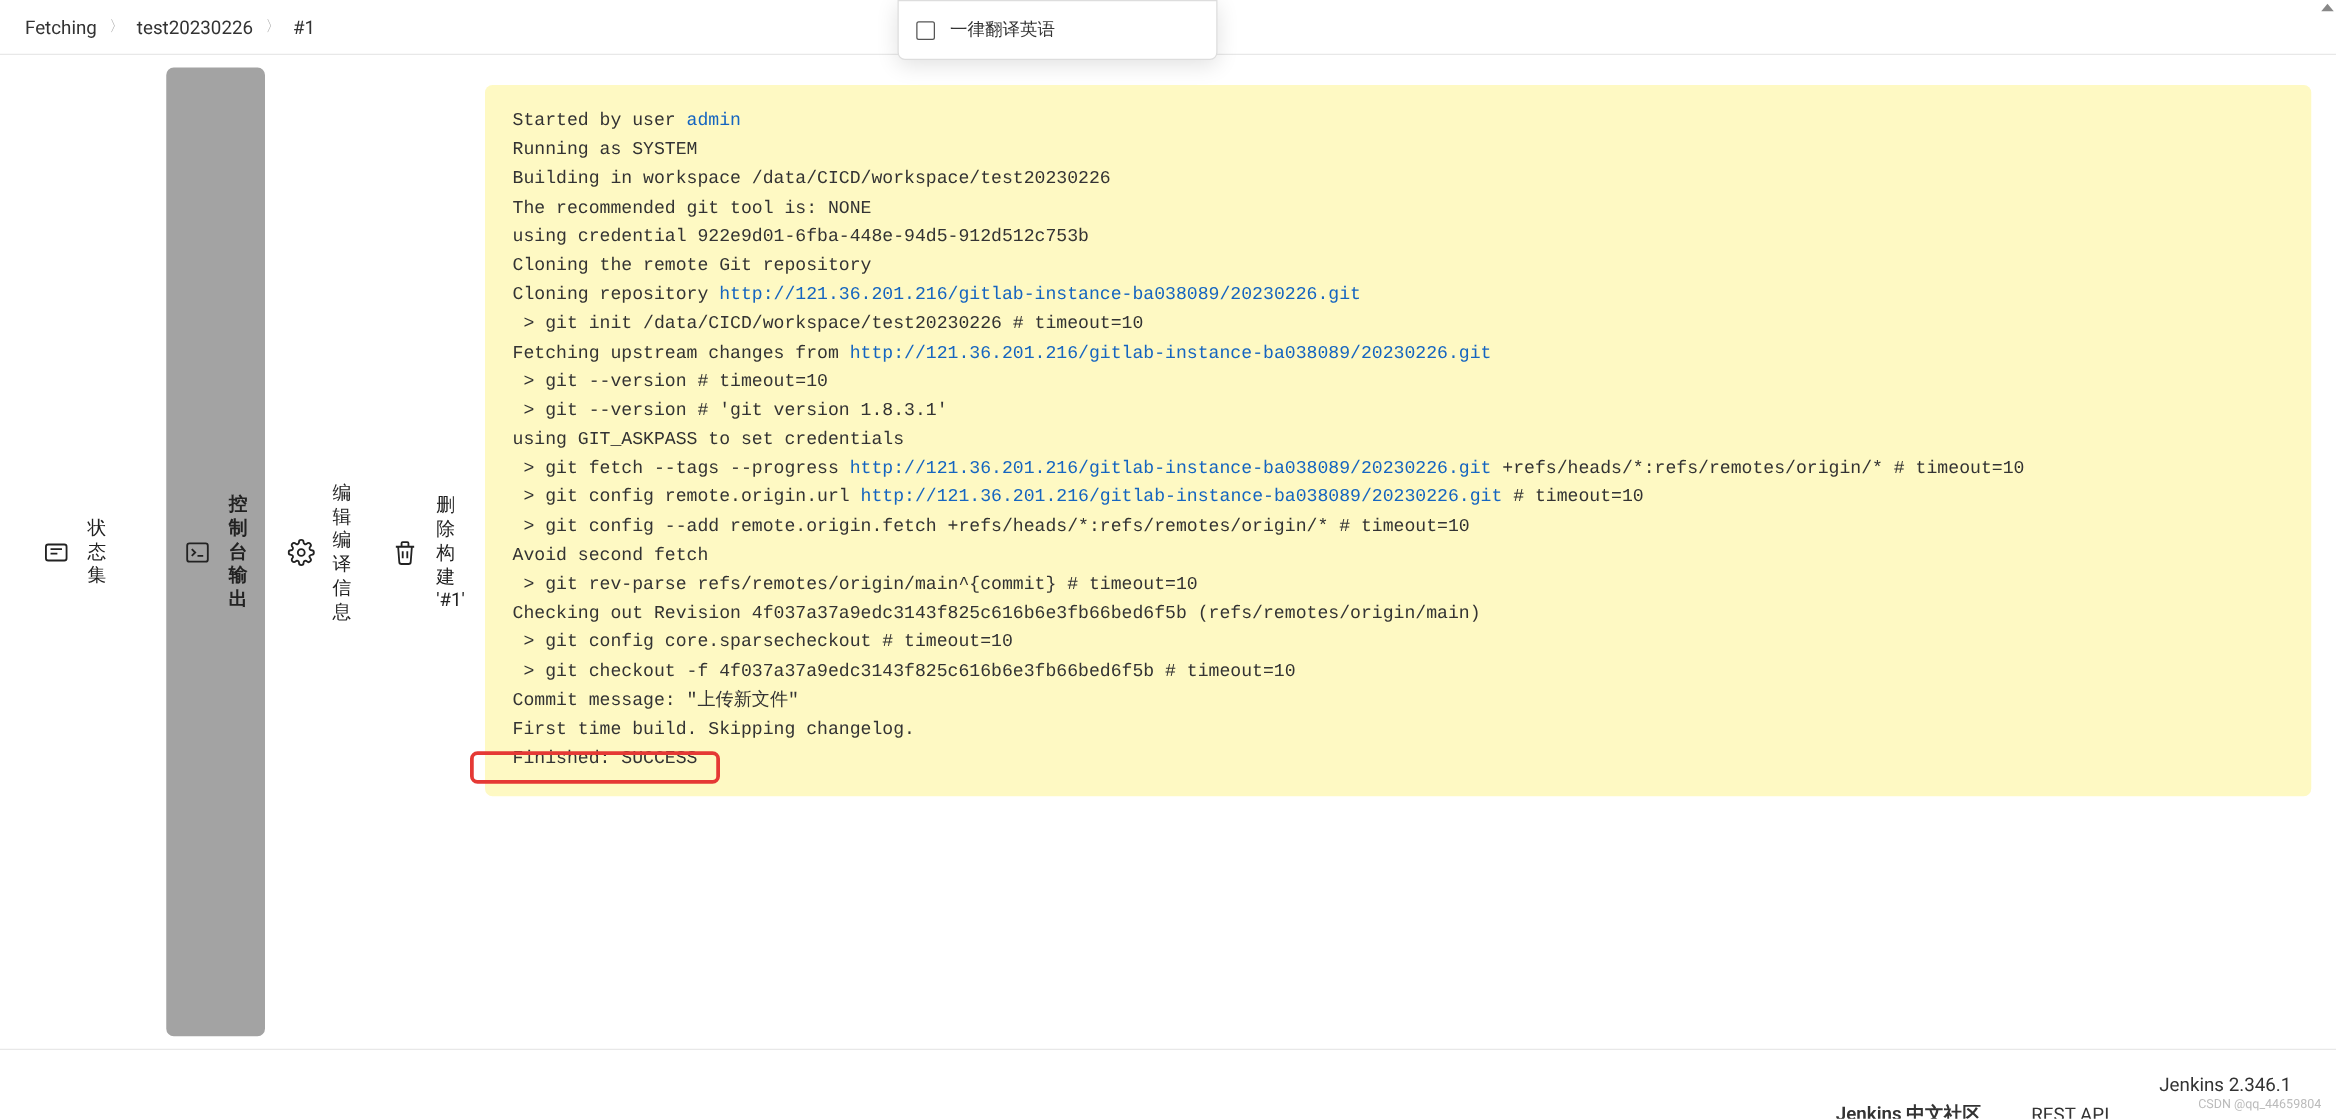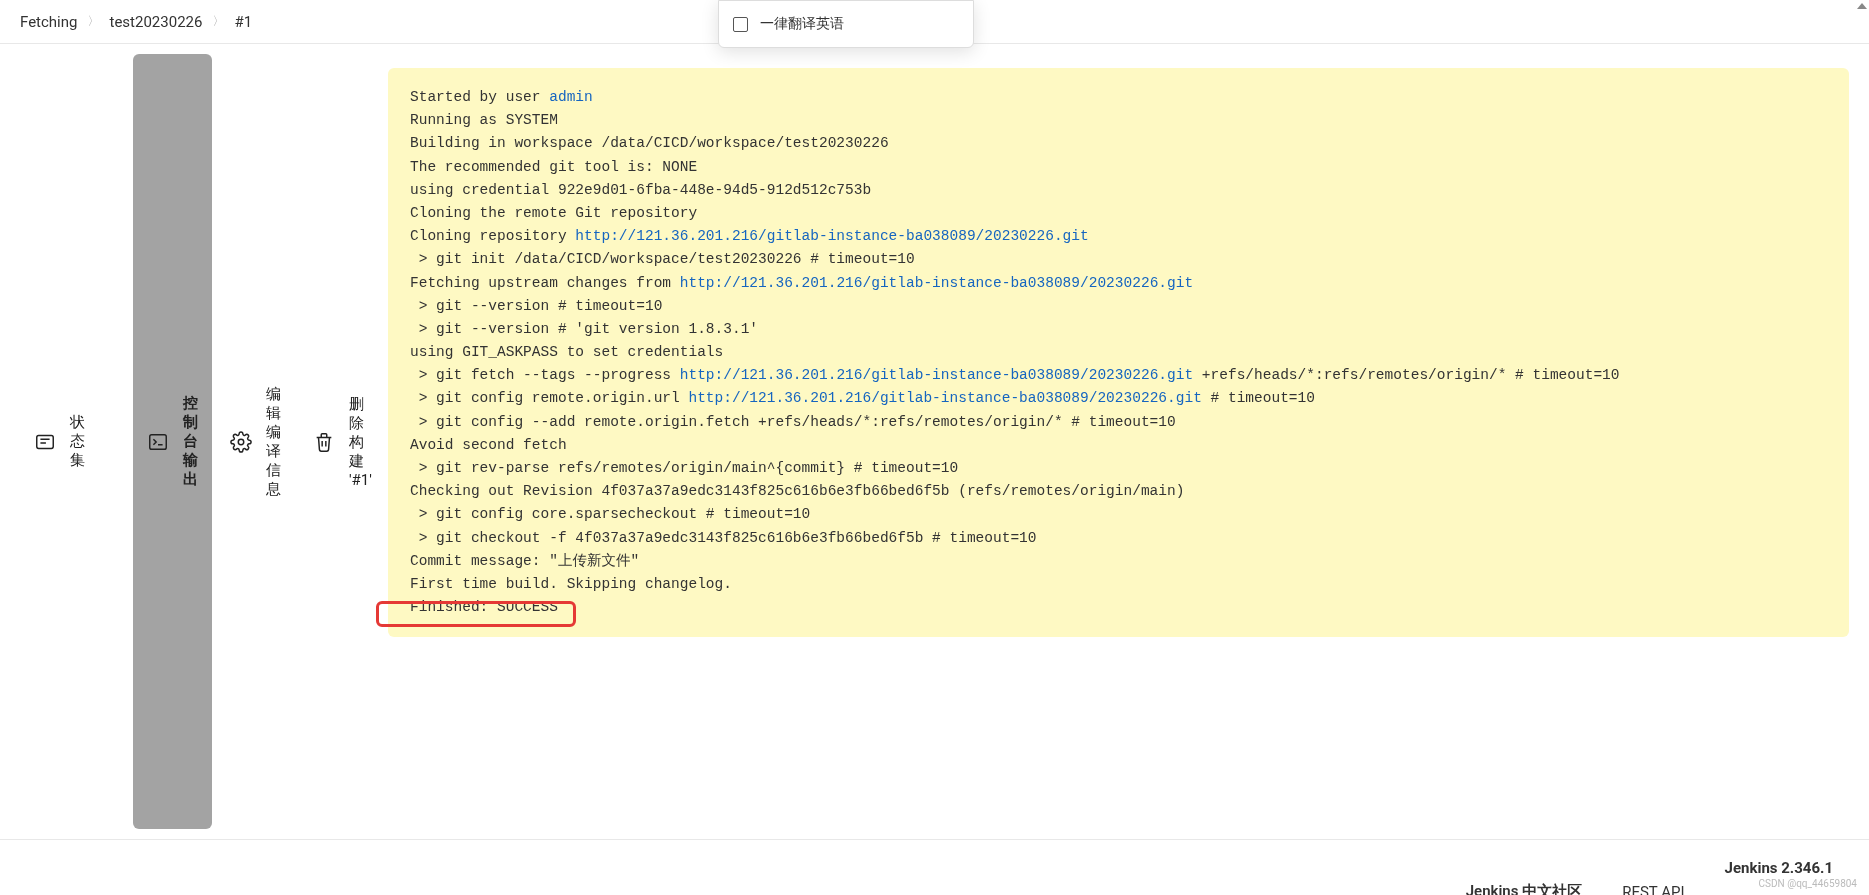--- a/index.html
+++ b/index.html
@@ -86,21 +86,21 @@
       align-items: center;
       justify-content: flex-end;
       gap: 40px;
       padding: 0 36px;
       background: #fff;
       border-top: 1px solid #e8e8e8;
       font-size: 15px;
     }
     .footer a { color: #333; text-decoration: none; cursor: pointer; margin-top: 48px; }
     .footer .jk-cn { font-weight: 600; }
-    .footer .ver { font-weight: 700; }
+    .footer .ver { font-weight: 400; }
     .watermark {
       position: absolute;
       right: 12px;
       bottom: 6px;
       font-size: 10px;
       color: #bbb;
       z-index: 10;
     }
     .translate-popup {
       position: absolute;

